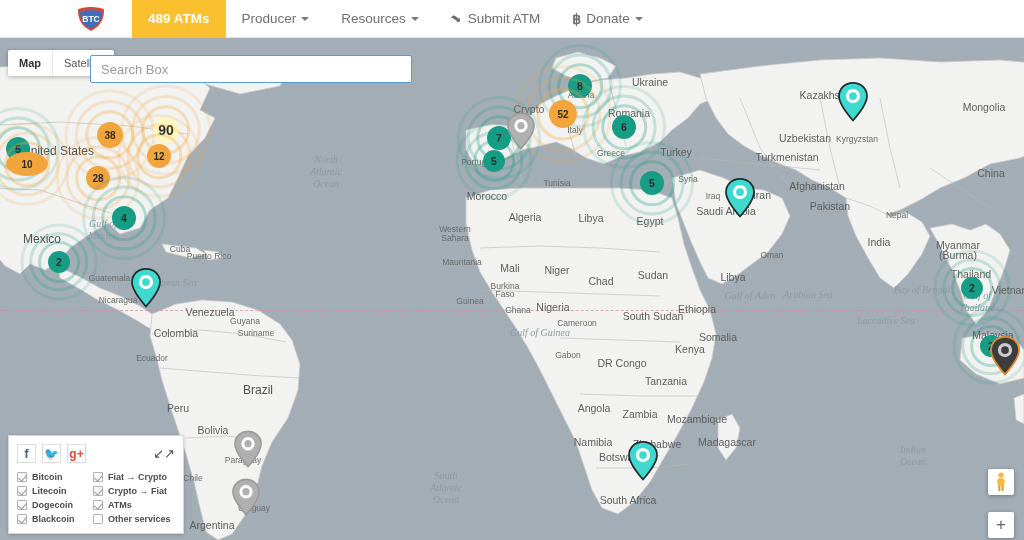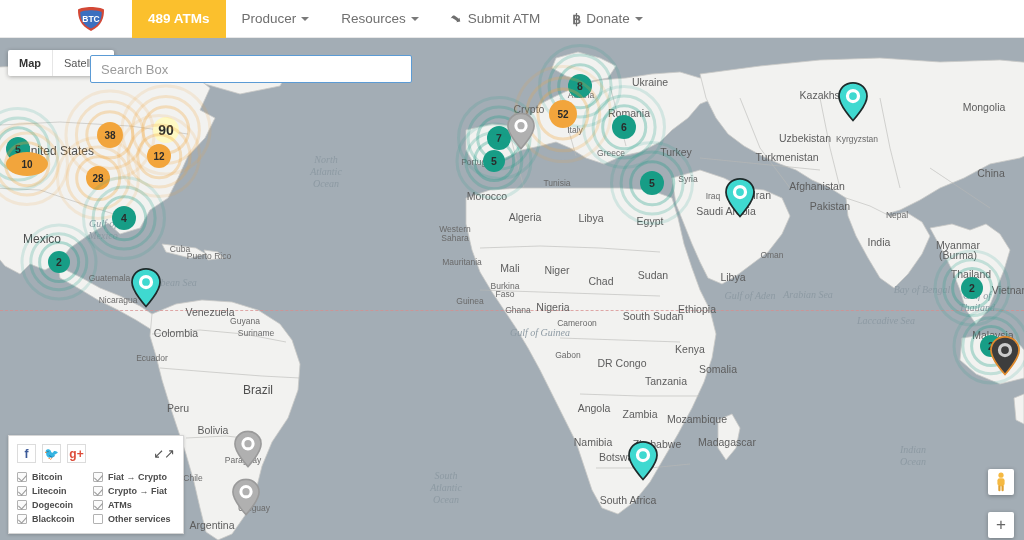--- a/index.html
+++ b/index.html
@@ -348,21 +348,21 @@
         <div class="country-label sm" style="left: 505px; top: 256px;">Faso</div>
         <div class="country-label sm" style="left: 470px; top: 263px;">Guinea</div>
         <div class="country-label " style="left: 553px; top: 269px;">Nigeria</div>
         <div class="country-label sm" style="left: 518px; top: 272px;">Ghana</div>
         <div class="country-label sm" style="left: 577px; top: 285px;">Cameroon</div>
         <div class="country-label " style="left: 653px; top: 278px;">South Sudan</div>
         <div class="country-label " style="left: 697px; top: 271px;">Ethiopia</div>
         <div class="country-label " style="left: 733px; top: 239px;">Libya</div>
         <div class="country-label sm" style="left: 772px; top: 217px;">Oman</div>
         <div class="country-label " style="left: 726px; top: 173px;">Saudi Arabia</div>
-        <div class="country-label " style="left: 718px; top: 299px; margin-top: 32px;">Somalia</div>
+        <div class="country-label " style="left: 718px; top: 299px;">Somalia</div>
         <div class="country-label sm" style="left: 568px; top: 317px;">Gabon</div>
         <div class="country-label " style="left: 622px; top: 325px;">DR Congo</div>
         <div class="country-label " style="left: 690px; top: 311px;">Kenya</div>
         <div class="country-label " style="left: 666px; top: 343px;">Tanzania</div>
         <div class="country-label " style="left: 594px; top: 370px;">Angola</div>
         <div class="country-label " style="left: 640px; top: 376px;">Zambia</div>
         <div class="country-label " style="left: 697px; top: 381px;">Mozambique</div>
         <div class="country-label " style="left: 593px; top: 404px;">Namibia</div>
         <div class="country-label " style="left: 622px; top: 419px;">Botswana</div>
         <div class="country-label " style="left: 657px; top: 406px;">Zimbabwe</div>

